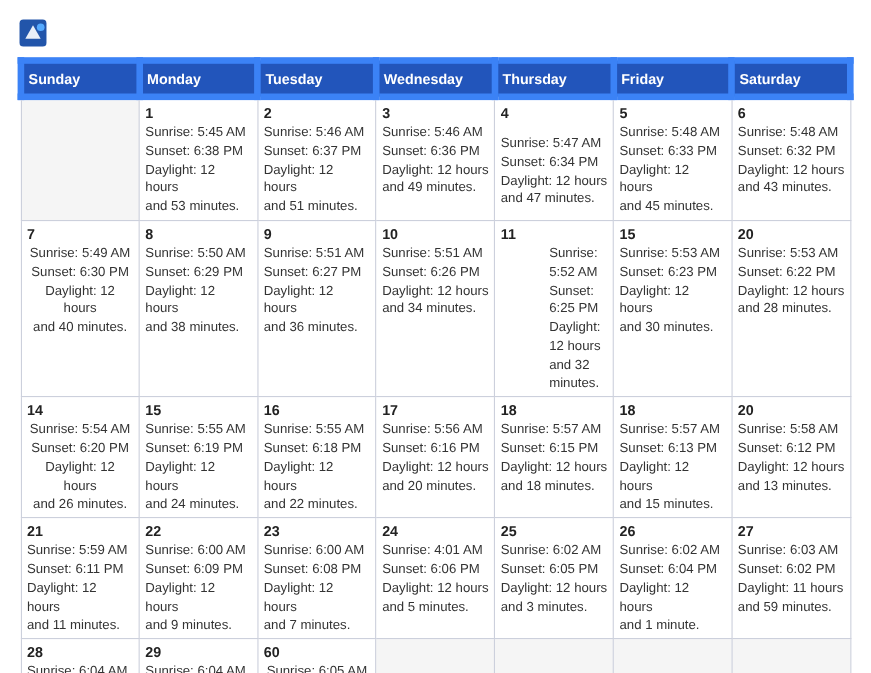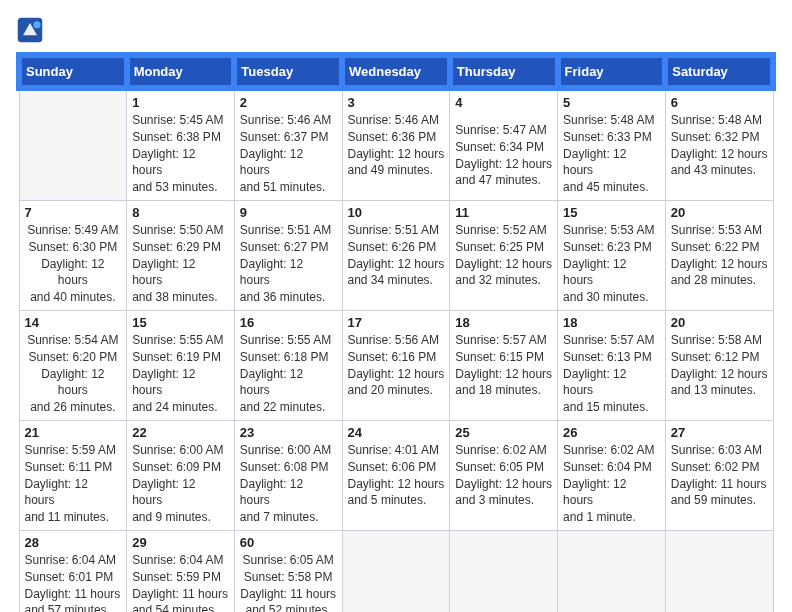--- a/index.html
+++ b/index.html
@@ -187,21 +187,21 @@
         </td>
         <td>
           <div class="day-number">10</div>
           <div class="day-info" style="white-space: pre-line;">Sunrise: 5:51 AM
 Sunset: 6:26 PM
 Daylight: 12 hours
 and 34 minutes.</div>
         </td>
         <td>
           <div class="day-number">11</div>
-          <div class="day-info" style="white-space: pre-line;">Sunrise: 5:52 AM
+          <div class="day-info" style="white-space: pre-line; margin-left: 44px;">Sunrise: 5:52 AM
 Sunset: 6:25 PM
 Daylight: 12 hours
 and 32 minutes.</div>
         </td>
         <td>
           <div class="day-number">15</div>
           <div class="day-info" style="white-space: pre-line;">Sunrise: 5:53 AM
 Sunset: 6:23 PM
 Daylight: 12 hours
 and 30 minutes.</div>

